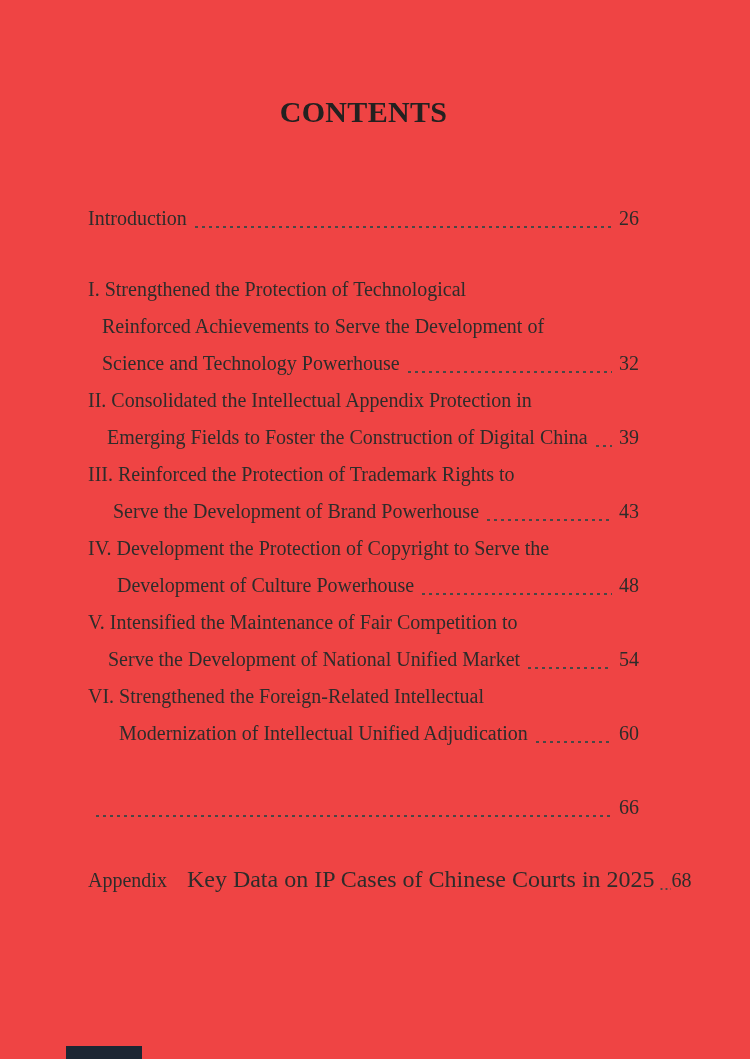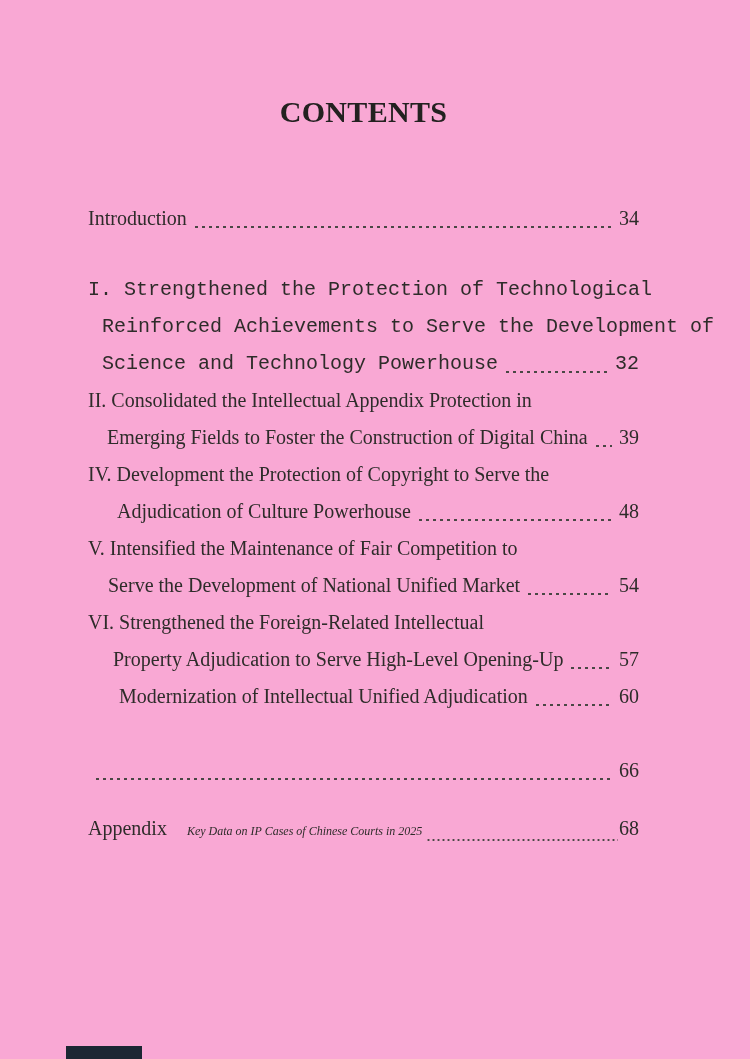--- a/index.html
+++ b/index.html
@@ -4,40 +4,40 @@
 <style>
   html, body { margin: 0; padding: 0; }
   body {
     width: 750px; height: 1059px;
     background: #ffffff;
     font-family: "Liberation Serif", serif;
     color: #2e2c2a;
     overflow: hidden;
     position: relative;
   }
-  .page { position: absolute; inset: 0; background: #f9a8d4; }
+  .page { position: absolute; inset: 0; background: #ef4444; }
   .content {
     position: absolute;
     left: 88px; top: 0;
     width: 551px;
   }
   .title {
     margin: 0;
     padding-top: 97px;
     font-size: 30px;
     line-height: 30px;
     font-weight: bold;
     text-align: center;
     color: #232120;
     letter-spacing: 0.3px;
     font-family: "Liberation Serif", serif;
   }
   .toc { margin-top: 73px; }
   .entry { margin: 0; }
-  .entry.gap-before { margin-top: 34px; font-family: Liberation Mono, monospace; }
+  .entry.gap-before { margin-top: 34px; }
   .entry.gap-before-lg { margin-top: 37px; }
   .row {
     display: flex;
     font-size: 20px;
     line-height: 37px;
   }
   .row .t { white-space: nowrap; }
   .row.cont { padding-left: var(--ind, 20px); }
   .pg { white-space: nowrap; }
   .leader {
@@ -45,33 +45,32 @@
     align-self: flex-end;
     height: 11px;
     margin: 0 7px 8px 6px;
     background-image: radial-gradient(circle, #4a4745 1.15px, rgba(0,0,0,0) 1.5px);
     background-size: 7px 4px;
     background-repeat: repeat-x;
     background-position: left bottom;
     min-width: 12px;
   }
   .appendix-row {
-    margin-top: 21px;
+    margin-top: 35px;
     display: flex;
     align-items: baseline;
     font-size: 20px;
     line-height: 37px;
   }
   .apx-label { white-space: nowrap; }
   .apx-title {
     margin-left: 20px;
     white-space: nowrap;
     font-family: "Liberation Serif", serif;
-    font-size: 12px;
-    font-style: italic;
+    font-size: 24px;
   }
   .leader.tight {
     margin: 0 1px 8px 4px;
     background-image: radial-gradient(circle, #4a4745 0.95px, rgba(0,0,0,0) 1.25px);
     background-size: 5px 4px;
     align-self: flex-end;
   }
   .footer-bar {
     position: absolute;
     left: 66px; bottom: 0;
@@ -86,21 +85,21 @@
   <div class="content">
 
     <h1 class="title">CONTENTS</h1>
 
     <div class="toc">
 
       <div class="entry">
         <div class="row">
           <span class="t">Introduction</span>
           <span class="leader"></span>
-          <span class="pg">34</span>
+          <span class="pg">26</span>
         </div>
       </div>
 
       <div class="entry gap-before" style="--ind:14px">
         <div class="row">
           <span class="t">I. Strengthened the Protection of Technological</span>
         </div>
         <div class="row cont">
           <span class="t">Reinforced Achievements to Serve the Development of</span>
         </div>
@@ -115,51 +114,56 @@
         <div class="row">
           <span class="t">II. Consolidated the Intellectual Appendix Protection in</span>
         </div>
         <div class="row cont">
           <span class="t">Emerging Fields to Foster the Construction of Digital China</span>
           <span class="leader"></span>
           <span class="pg">39</span>
         </div>
       </div>
 
+      <div class="entry" style="--ind:25px">
+        <div class="row">
+          <span class="t">III. Reinforced the Protection of Trademark Rights to</span>
+        </div>
+        <div class="row cont">
+          <span class="t">Serve the Development of Brand Powerhouse</span>
+          <span class="leader"></span>
+          <span class="pg">43</span>
+        </div>
+      </div>
 
       <div class="entry" style="--ind:29px">
         <div class="row">
           <span class="t">IV. Development the Protection of Copyright to Serve the</span>
         </div>
         <div class="row cont">
-          <span class="t">Adjudication of Culture Powerhouse</span>
+          <span class="t">Development of Culture Powerhouse</span>
           <span class="leader"></span>
           <span class="pg">48</span>
         </div>
       </div>
 
       <div class="entry" style="--ind:20px">
         <div class="row">
           <span class="t">V. Intensified the Maintenance of Fair Competition to</span>
         </div>
         <div class="row cont">
           <span class="t">Serve the Development of National Unified Market</span>
           <span class="leader"></span>
           <span class="pg">54</span>
         </div>
       </div>
 
       <div class="entry" style="--ind:25px">
         <div class="row">
           <span class="t">VI. Strengthened the Foreign-Related Intellectual</span>
-        </div>
-        <div class="row cont">
-          <span class="t">Property Adjudication to Serve High-Level Opening-Up</span>
-          <span class="leader"></span>
-          <span class="pg">57</span>
         </div>
       </div>
 
       <div class="entry" style="--ind:31px">
         <div class="row cont">
           <span class="t">Modernization of Intellectual Unified Adjudication</span>
           <span class="leader"></span>
           <span class="pg">60</span>
         </div>
       </div>

